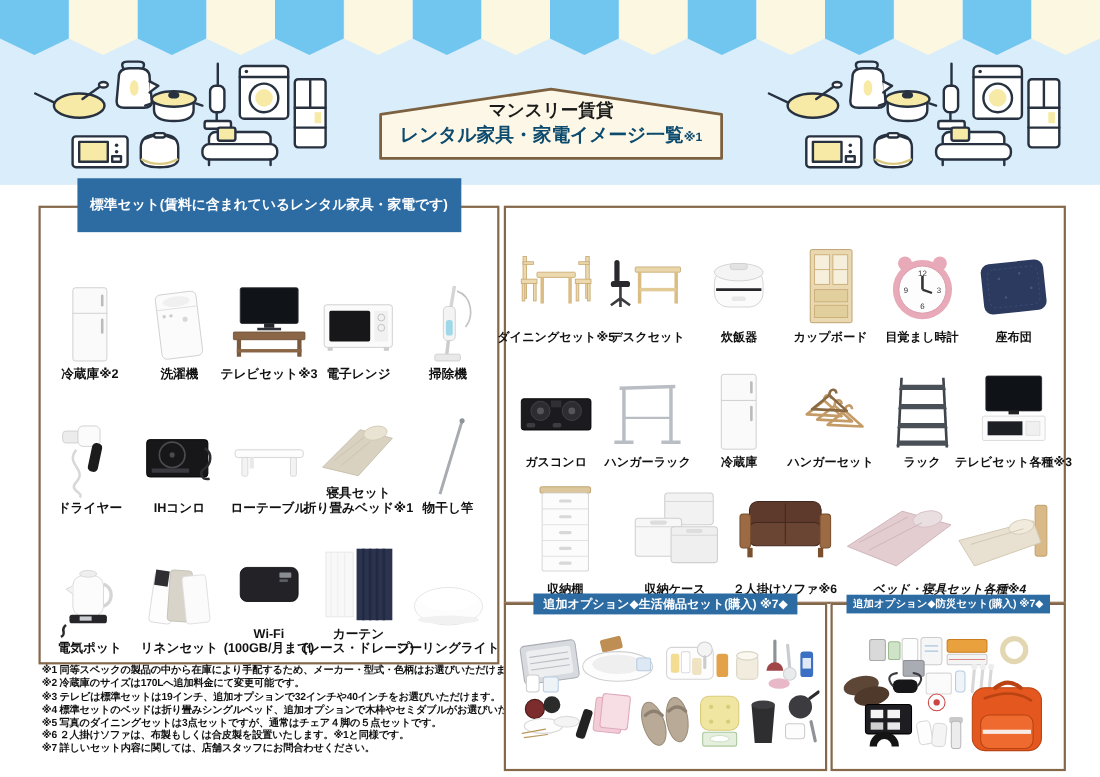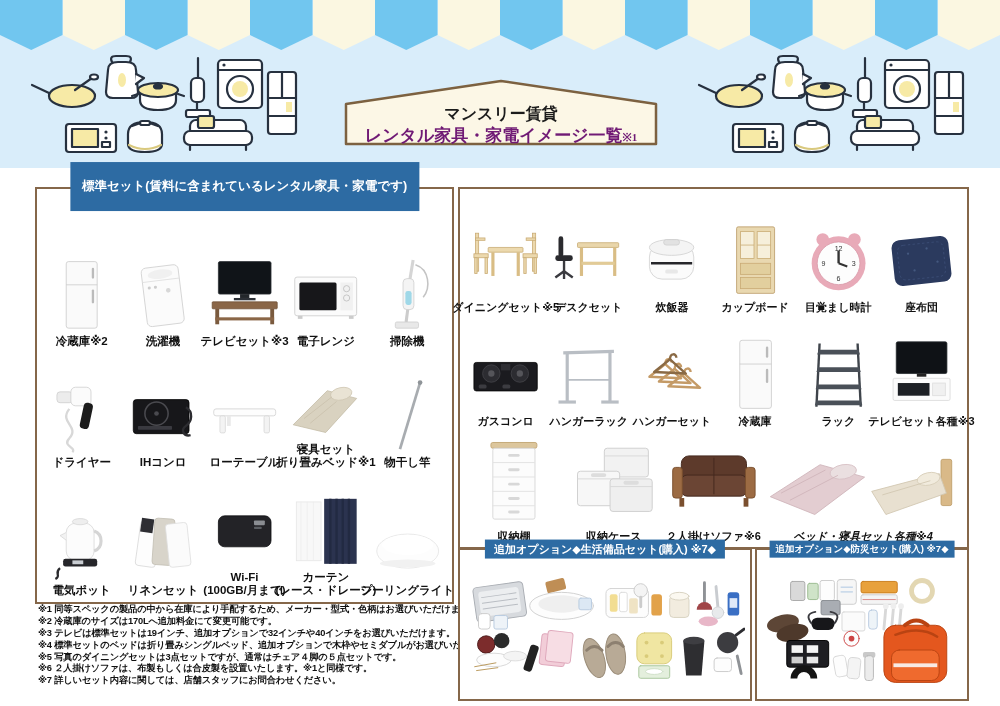--- a/index.html
+++ b/index.html
@@ -9,23 +9,23 @@
   .top-band{position:absolute;left:0;top:0;width:1000px;height:168px;background:#d9edfa;}
   .awning{position:absolute;left:0;top:0;width:1000px;height:50px;display:flex;}
   .awning .stripe{flex:1;clip-path:polygon(0 0,100% 0,100% 70%,50% 100%,0 70%);}
   .decor{position:absolute;top:52px;width:272px;height:106px;}
   .decor svg{width:100%;height:100%;}
   .decor-left{left:28px;}
   .decor-right{left:695px;}
   
   .plaque{position:absolute;left:342px;top:77px;width:318px;height:70px;}
   .plaque svg{position:absolute;inset:0;width:100%;height:100%;}
-  .plaque-text{position:absolute;left:0;right:0;top:26px;text-align:center;line-height:1.35;}
+  .plaque-text{position:absolute;left:0;right:0;top:13px;text-align:center;line-height:1.35;}
   .plaque-line1{font-size:16px;font-weight:700;color:#1b1b1b;}
-  .plaque-line2{font-size:17px;font-weight:700;color:#701a75;font-family:Liberation Serif, serif;}
+  .plaque-line2{font-size:17px;font-weight:700;color:#0c4a6e;}
   .plaque-note{font-size:11px;font-weight:700;}
   
   .box{position:absolute;border:2px solid #85674a;background:#fff;}
   .std-box{left:35px;top:187px;width:415px;height:413px;}
   .opt-box{left:458px;top:187px;width:507px;height:358px;}
   .life-box{left:458px;top:548px;width:290px;height:149px;}
   .dis-box{left:755px;top:548px;width:210px;height:149px;}
   .box-header{position:absolute;top:0;left:50%;transform:translate(-50%,-55%);
     background:#2d6ba3;color:#fff;font-weight:700;white-space:nowrap;
     padding:16px 12px;font-size:12.5px;letter-spacing:0;}
@@ -523,44 +523,44 @@
                   <line x1="66" y1="84" x2="88" y2="84"></line>
                   <line x1="23" y1="56" x2="77" y2="56" stroke-width="2.5"></line>
                 </g>
               </svg>
             </div>
             <div class="plabel">ハンガーラック</div>
           </div>
           <div class="cell">
             <div class="pimg">
               <svg viewBox="0 0 100 100" preserveAspectRatio="xMidYMax meet">
+                <rect x="30" y="6" width="40" height="86" rx="3" fill="#fafafa" stroke="#c9c9c9"></rect>
+                <line x1="30" y1="36" x2="70" y2="36" stroke="#c9c9c9"></line>
+                <rect x="63" y="14" width="3" height="14" rx="1.5" fill="#bbb"></rect>
+                <rect x="63" y="42" width="3" height="18" rx="1.5" fill="#bbb"></rect>
+              </svg>
+            </div>
+            <div class="plabel">冷蔵庫</div>
+          </div>
+          <div class="cell">
+            <div class="pimg">
+              <svg viewBox="0 0 100 100" preserveAspectRatio="xMidYMax meet">
                 <g fill="none" stroke="#c49a66" stroke-width="3" stroke-linejoin="round">
                   <path d="M22 52 L42 36 L62 54 Z"></path>
                   <path d="M42 36 c0 -8 8 -8 8 -2"></path>
                   <path d="M34 58 L54 42 L74 60 Z"></path>
                   <path d="M54 42 c0 -8 8 -8 8 -2"></path>
                   <path d="M46 64 L66 48 L86 66 Z"></path>
                   <path d="M66 48 c0 -8 8 -8 8 -2"></path>
                 </g>
                 <path d="M28 46 L48 30 L68 48 Z" fill="none" stroke="#8a6a45" stroke-width="3" stroke-linejoin="round"></path>
                 <path d="M48 30 c0 -8 8 -8 8 -2" fill="none" stroke="#8a6a45" stroke-width="3"></path>
               </svg>
             </div>
             <div class="plabel">ハンガーセット</div>
-          </div>
-          <div class="cell">
-            <div class="pimg">
-              <svg viewBox="0 0 100 100" preserveAspectRatio="xMidYMax meet">
-                <rect x="30" y="6" width="40" height="86" rx="3" fill="#fafafa" stroke="#c9c9c9"></rect>
-                <line x1="30" y1="36" x2="70" y2="36" stroke="#c9c9c9"></line>
-                <rect x="63" y="14" width="3" height="14" rx="1.5" fill="#bbb"></rect>
-                <rect x="63" y="42" width="3" height="18" rx="1.5" fill="#bbb"></rect>
-              </svg>
-            </div>
-            <div class="plabel">冷蔵庫</div>
           </div>
           <div class="cell">
             <div class="pimg">
               <svg viewBox="0 0 100 100" preserveAspectRatio="xMidYMax meet">
                 <g stroke="#3f444b" stroke-width="3" fill="none">
                   <line x1="26" y1="10" x2="22" y2="90"></line>
                   <line x1="74" y1="10" x2="78" y2="90"></line>
                 </g>
                 <polygon points="25,18 75,18 77,24 23,24" fill="#4a5058"></polygon>
                 <polygon points="24,40 76,40 78,46 22,46" fill="#4a5058"></polygon>

